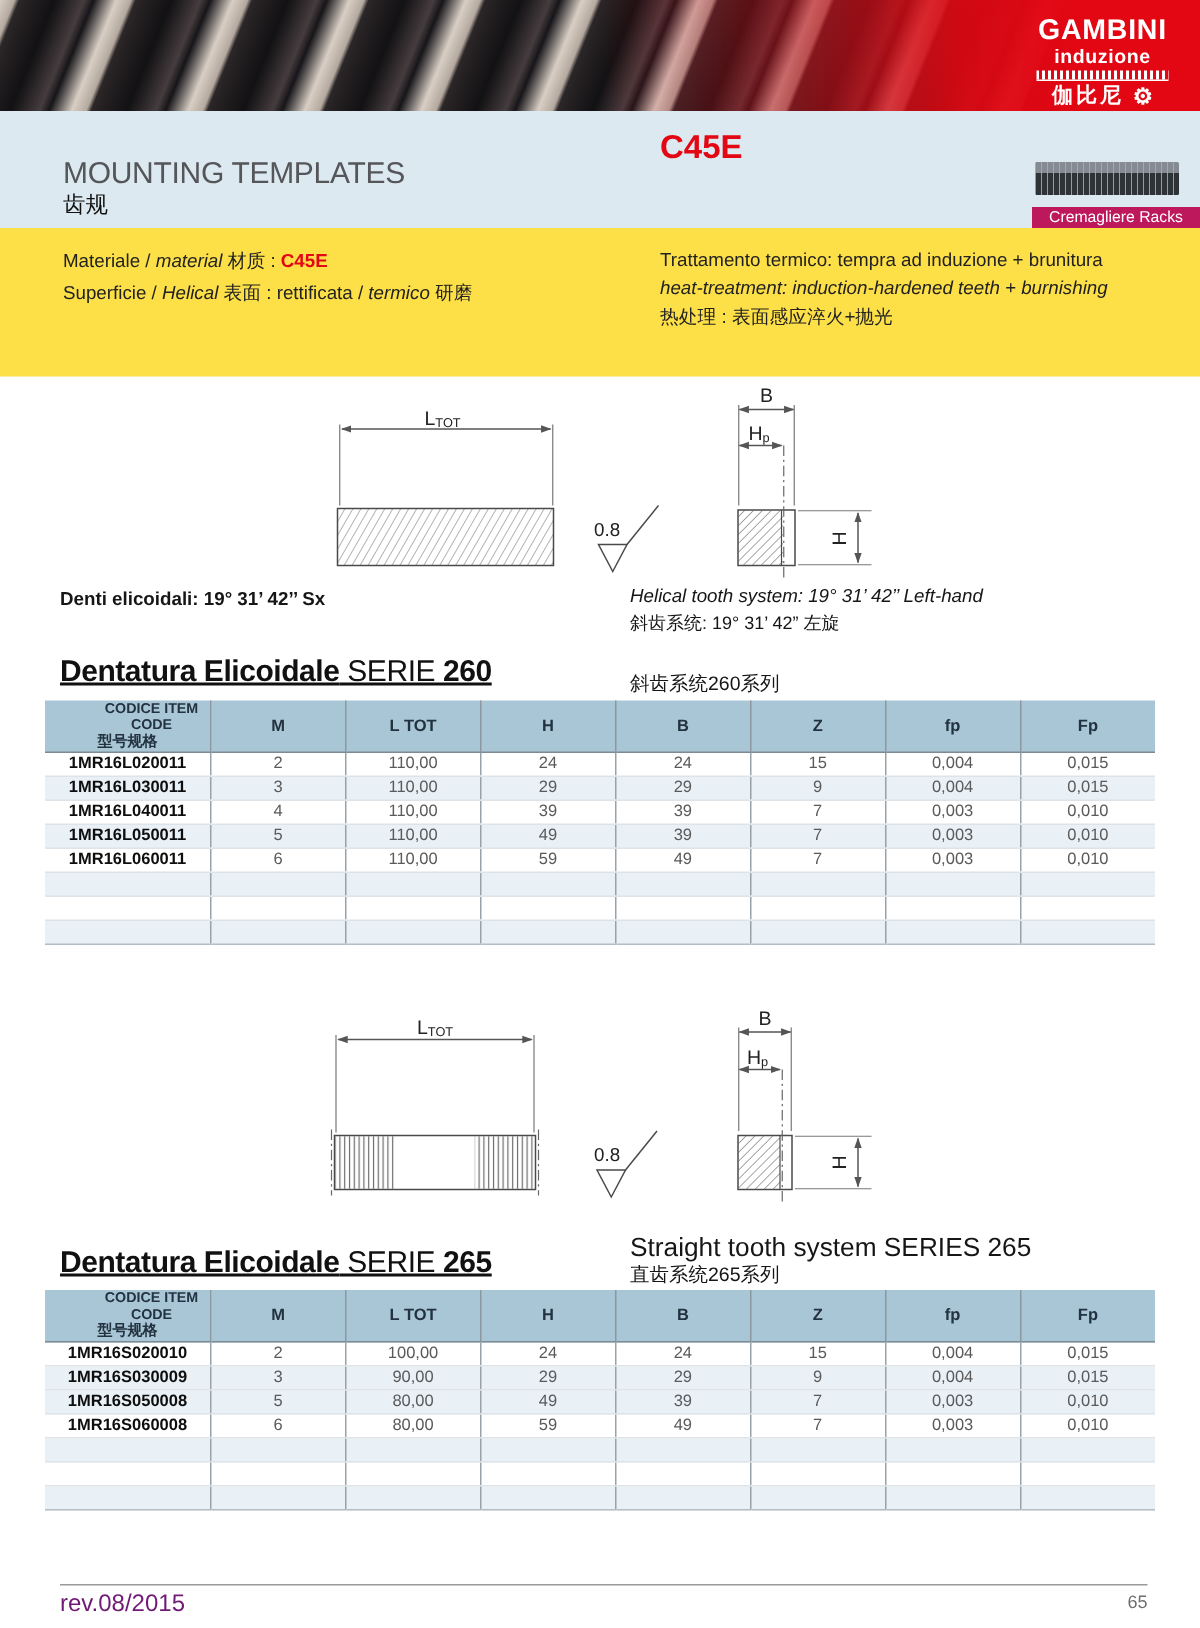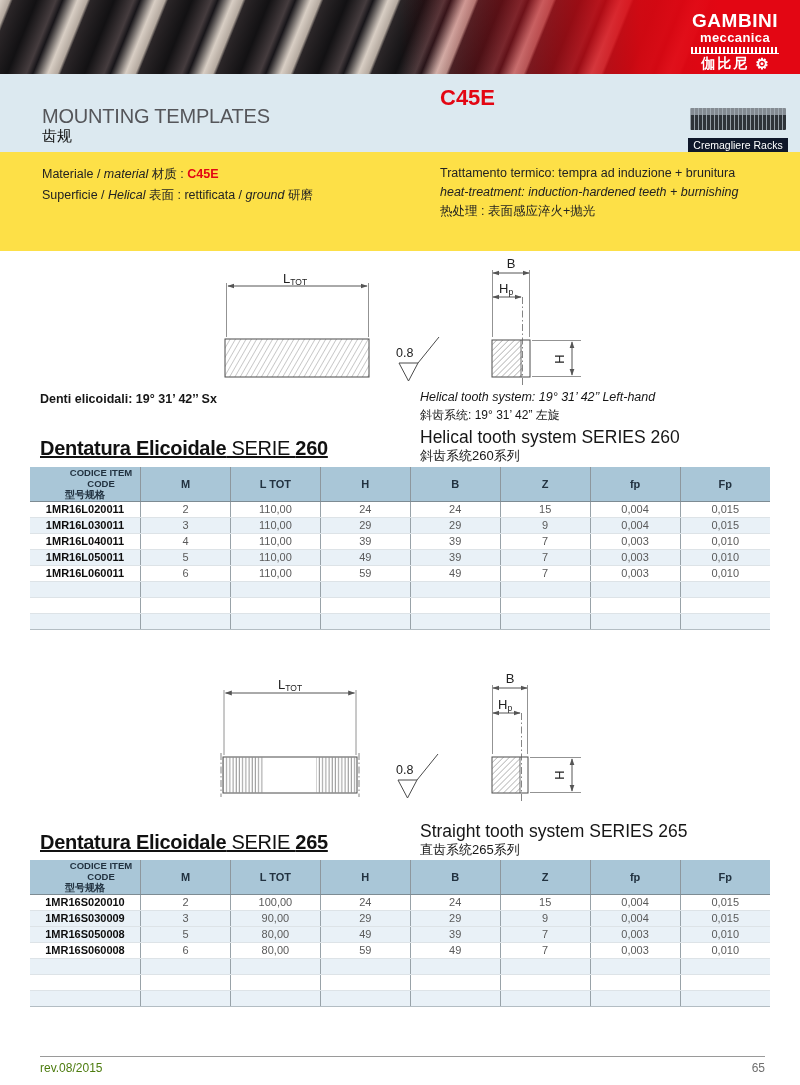--- a/index.html
+++ b/index.html
@@ -28,21 +28,21 @@
   .band-title{position:absolute;left:0;top:74px;width:800px;height:78px;background:#dce9f0;}
   .t-it{position:absolute;left:42px;top:9px;font-size:22px;font-weight:bold;color:#161616;letter-spacing:-.4px;}
   .t-en{position:absolute;left:42px;top:31px;font-size:20px;color:#55565a;letter-spacing:-.2px;}
   .t-cn{position:absolute;left:42px;top:53px;font-size:15px;color:#111;}
   .t-code{position:absolute;left:440px;top:11px;font-size:22px;font-weight:bold;color:#e30613;}
   .rack-img{position:absolute;left:690px;top:34px;width:96px;height:22px;
     background:
       repeating-linear-gradient(90deg,rgba(165,175,183,.85) 0 1px,rgba(0,0,0,0) 1px 4px),
       linear-gradient(180deg,#848b92 0 32%,#2e3338 32% 100%);
     border-radius:1px;}
-  .racks-label{position:absolute;left:688px;top:64px;width:100px;height:15px;background:#0f172a;
+  .racks-label{position:absolute;left:688px;top:64px;width:112px;height:15px;background:#be185d;
     color:#fff;font-size:10.5px;line-height:15px;text-align:center;}
 
   
   .band-mat{position:absolute;left:0;top:152px;width:800px;height:99px;background:#fde047;
     font-size:12.5px;color:#222;}
   .mat-left{position:absolute;left:42px;top:12px;line-height:21px;}
   .mat-right{position:absolute;left:440px;top:12px;line-height:19px;}
   .it{font-style:italic;}
   .red{color:#e30613;font-weight:bold;}
 
@@ -75,51 +75,51 @@
   .dtable th .h2{font-size:10px;line-height:12px;font-weight:bold;}
   .dtable td{height:15px;padding:0;text-align:center;color:#5a5a5a;
     border-left:1px solid #98a2a8;border-bottom:1px solid #dde3e7;line-height:15px;}
   .dtable td:first-child{border-left:none;}
   .dtable td.code{font-weight:bold;color:#0e0e0e;}
   .dtable tr.alt{background:#e9f1f7;}
   .dtable tr:last-child td{border-bottom:1px solid #b3bdc3;}
 
   
   .foot-line{position:absolute;left:40px;top:1056px;width:725px;border-top:1px solid #9a9a9a;}
-  .foot-rev{position:absolute;left:40px;top:1061px;font-size:12px;color:#4d7c0f;}
+  .foot-rev{position:absolute;left:40px;top:1061px;font-size:16px;color:#701a75;}
   .foot-page{position:absolute;right:35px;top:1061px;font-size:12px;color:#6f6f6f;}
 
   svg text{font-family:"Liberation Sans",sans-serif;fill:#222;}
 </style>
 </head>
 <body>
 
 <div class="page">
 
   <div class="photo"></div>
 
   <div class="logo">
     <div class="nm">GAMBINI</div>
-    <div class="sb">meccanica</div>
+    <div class="sb">induzione</div>
     <div class="rackline"></div>
     <div class="cnrow"><span>伽比尼</span> <span class="gear">⚙</span></div>
   </div>
 
   <div class="band-title">
     <div class="t-en">MOUNTING TEMPLATES</div>
     <div class="t-cn">齿规</div>
     <div class="t-code">C45E</div>
     <div class="rack-img"></div>
     <div class="racks-label">Cremagliere Racks</div>
   </div>
 
   <div class="band-mat">
     <div class="mat-left">
       <div><span>Materiale / </span><span class="it">material</span><span> 材质 : </span><span class="red">C45E</span></div>
-      <div><span>Superficie / </span><span class="it">Helical</span><span> 表面 : </span><span>rettificata / </span><span class="it">ground</span><span> 研磨</span></div>
+      <div><span>Superficie / </span><span class="it">Helical</span><span> 表面 : </span><span>rettificata / </span><span class="it">termico</span><span> 研磨</span></div>
     </div>
     <div class="mat-right">
       <div>Trattamento termico: tempra ad induzione + brunitura</div>
       <div class="it">heat-treatment: induction-hardened teeth + burnishing</div>
       <div>热处理 : 表面感应淬火+抛光</div>
     </div>
   </div>
 
   <svg id="dwg1" class="dwg" viewBox="0 0 480 145">
     <defs>
@@ -161,21 +161,20 @@
       <line x1="452" y1="89" x2="452" y2="122" stroke="#555" stroke-width="1" marker-start="url(#a1)" marker-end="url(#a1)"></line>
       <text transform="rotate(-90 444 106)" x="444" y="106" text-anchor="middle" font-size="13">H</text>
     </g>
   </svg>
 
   <div class="note-it">Denti elicoidali: 19° 31’ 42’’ Sx</div>
   <div class="note-en">Helical tooth system: 19° 31’ 42’’ Left-hand</div>
   <div class="note-cn">斜齿系统:  19° 31’ 42” 左旋</div>
 
   <div id="hd1-left" class="hd-left"><b>Dentatura Elicoidale</b><span class="reg"> SERIE </span><b>260</b></div>
-  <div id="hd1-en" class="hd-en">Helical tooth system SERIES 260</div>
   <div id="hd1-cn" class="hd-cn">斜齿系统260系列</div>
 
   <table id="table1" class="dtable">
     <thead>
       <tr id="thead1">
         <th>
           <div class="h1">CODICE ITEM CODE</div>
           <div class="h2">型号规格</div>
         </th>
       <th>M</th>

